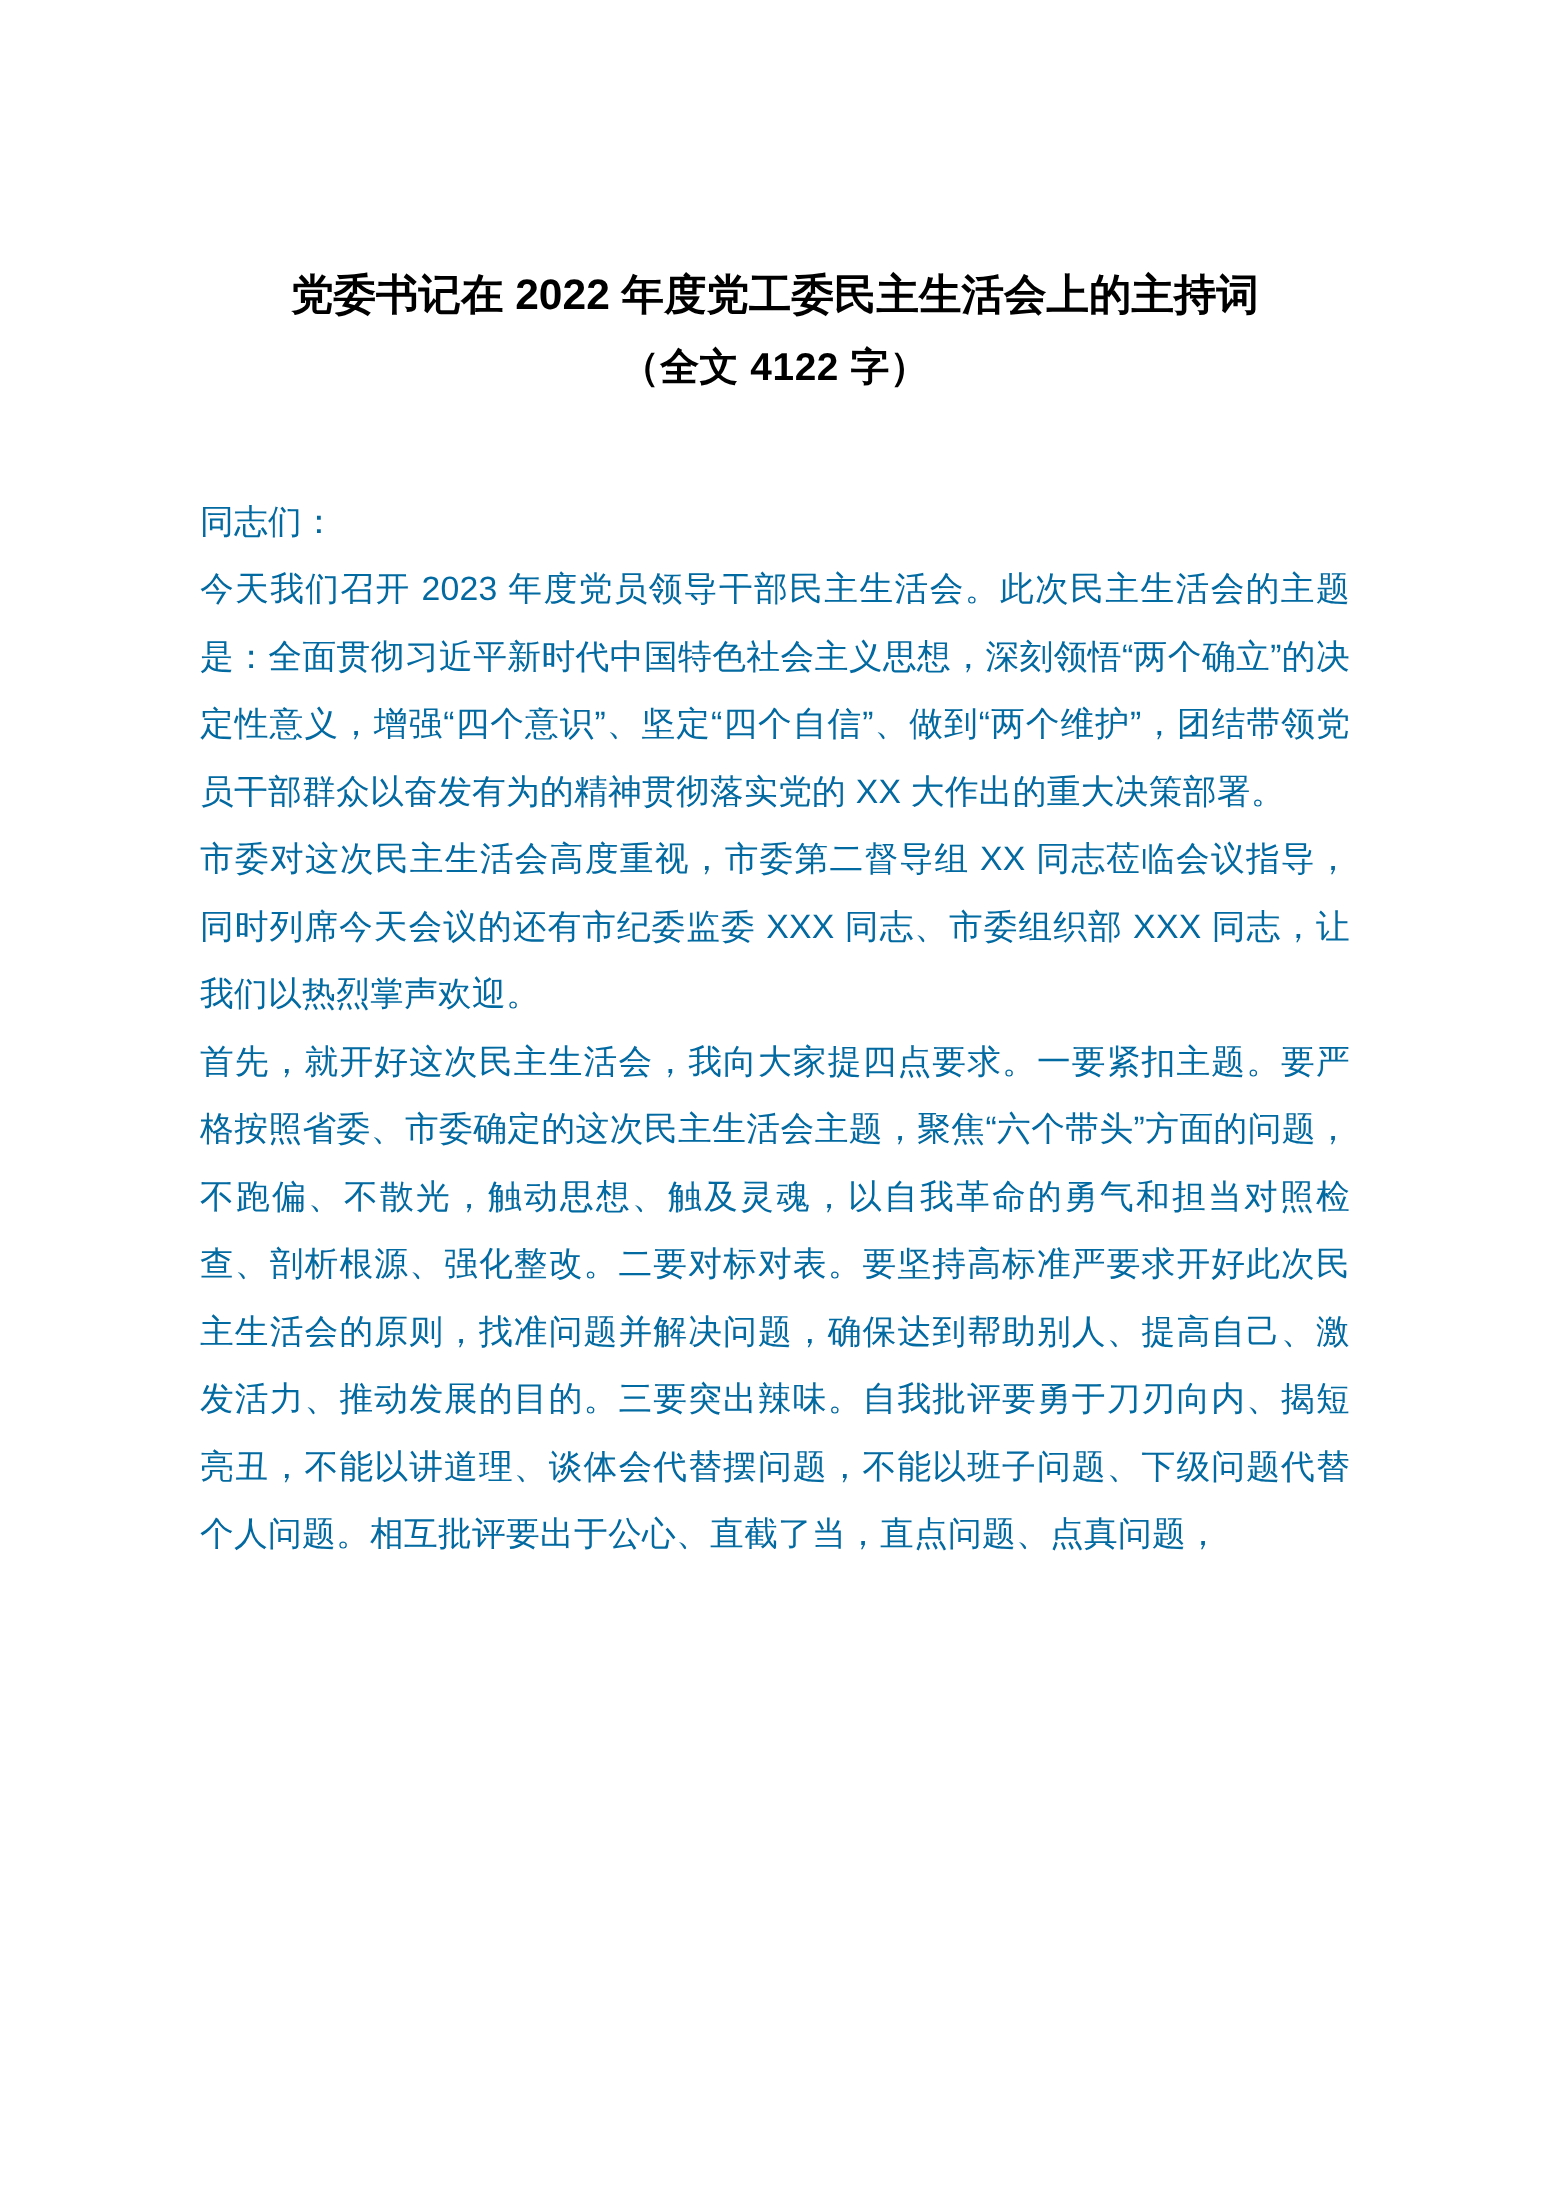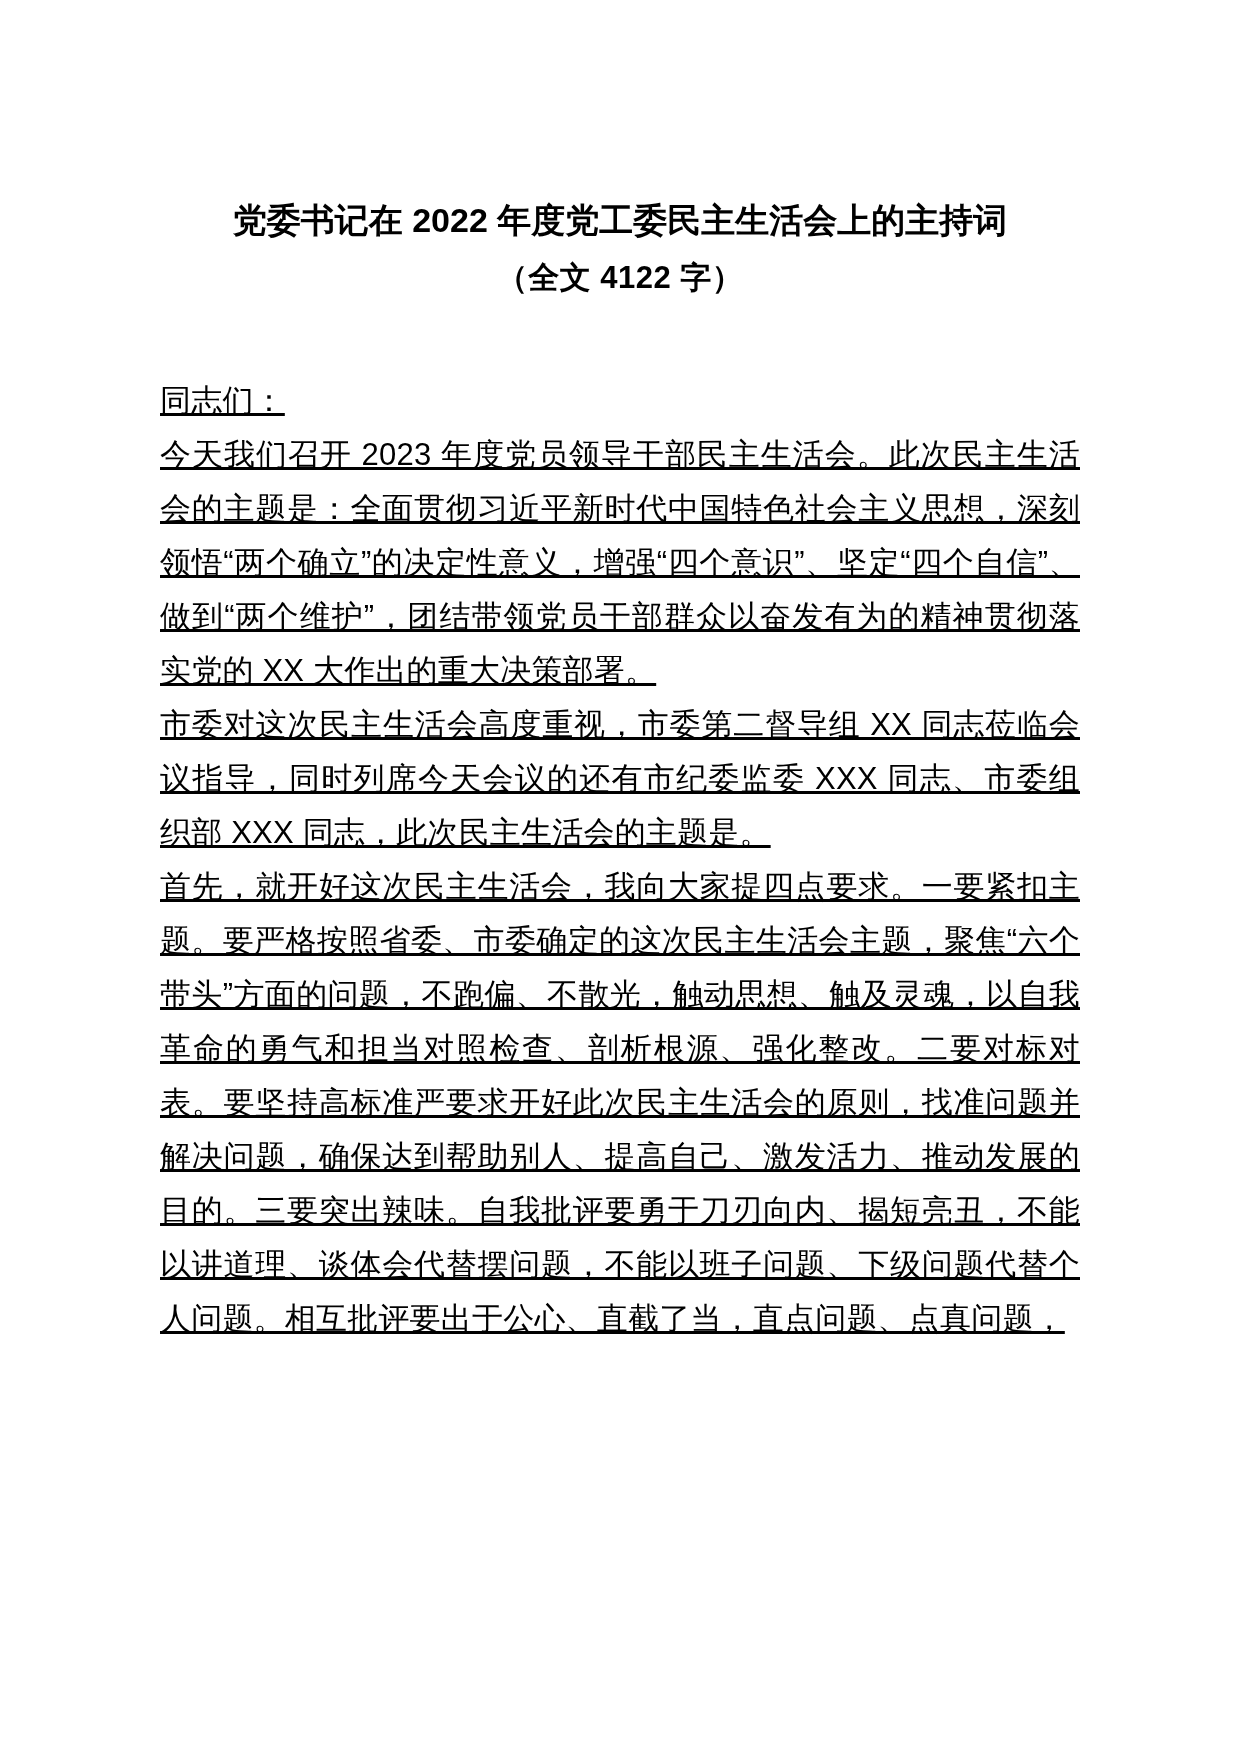--- a/index.html
+++ b/index.html
@@ -22,21 +22,21 @@
     padding: 196px 160px 0 160px;
     background: #ffffff;
     position: relative;
   }
   .doc-title {
     text-align: center;
     font-size: 34px;
     font-weight: bold;
     line-height: 1.42;
     letter-spacing: 0.4px;
-    margin: 0;
+    margin: 16px;
     padding: 0 4px;
   }
   .doc-title .line {
     display: block;
   }
   .doc-title .line-main {
     white-space: nowrap;
     letter-spacing: 0px;
   }
   .doc-subtitle {
@@ -44,27 +44,26 @@
     font-size: 31px;
     font-weight: bold;
     margin-top: 12px;
     letter-spacing: 0.5px;
   }
   .body-block {
     margin-top: 74px;
   }
   p.para {
     margin: 0;
-    font-size: 31px;
+    font-size: 27px;
     line-height: 54px;
     text-align: justify;
     text-justify: inter-ideograph;
     letter-spacing: 0.2px;
-    color: #000000;
-    text-decoration: underline;
+    color: #0369a1;
   }
   p.para + p.para {
     margin-top: 0;
   }
   .salutation {
     margin: 0 0 18px 0;
   }
 </style>
 </head>
 <body>
@@ -72,17 +71,17 @@
 <div class="page">
 
   <div class="doc-title">
     <span class="line line-main">党委书记在 2022 年度党工委民主生活会上的主持词</span>
     <span class="line doc-subtitle">（全文 4122 字）</span>
   </div>
 
   <div class="body-block">
     <p class="para salutation">同志们：</p>
     <p class="para">今天我们召开 2023 年度党员领导干部民主生活会。此次民主生活会的主题是：全面贯彻习近平新时代中国特色社会主义思想，深刻领悟“两个确立”的决定性意义，增强“四个意识”、坚定“四个自信”、做到“两个维护”，团结带领党员干部群众以奋发有为的精神贯彻落实党的 XX 大作出的重大决策部署。</p>
-    <p class="para">市委对这次民主生活会高度重视，市委第二督导组 XX 同志莅临会议指导，同时列席今天会议的还有市纪委监委 XXX 同志、市委组织部 XXX 同志，此次民主生活会的主题是。</p>
+    <p class="para">市委对这次民主生活会高度重视，市委第二督导组 XX 同志莅临会议指导，同时列席今天会议的还有市纪委监委 XXX 同志、市委组织部 XXX 同志，让我们以热烈掌声欢迎。</p>
     <p class="para">首先，就开好这次民主生活会，我向大家提四点要求。一要紧扣主题。要严格按照省委、市委确定的这次民主生活会主题，聚焦“六个带头”方面的问题，不跑偏、不散光，触动思想、触及灵魂，以自我革命的勇气和担当对照检查、剖析根源、强化整改。二要对标对表。要坚持高标准严要求开好此次民主生活会的原则，找准问题并解决问题，确保达到帮助别人、提高自己、激发活力、推动发展的目的。三要突出辣味。自我批评要勇于刀刃向内、揭短亮丑，不能以讲道理、谈体会代替摆问题，不能以班子问题、下级问题代替个人问题。相互批评要出于公心、直截了当，直点问题、点真问题，</p>
   </div>
 
 </div>
 
 </body></html>

